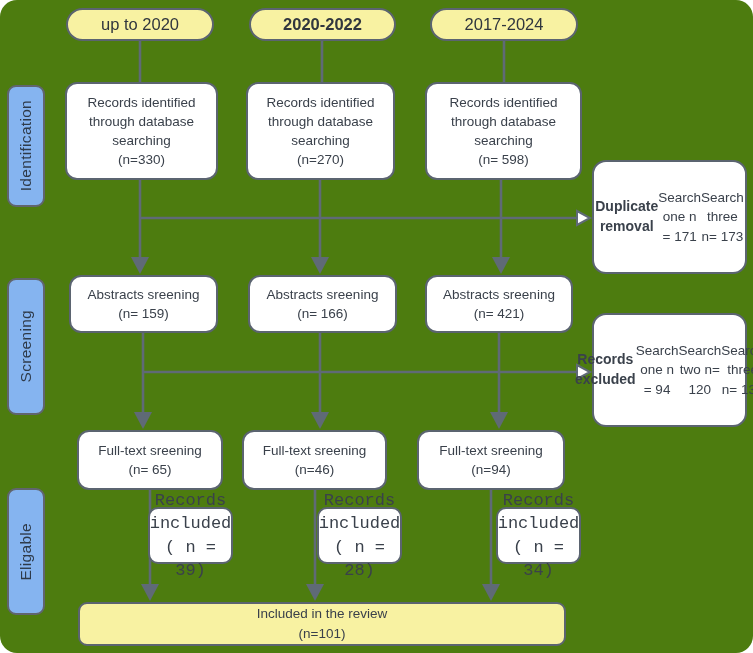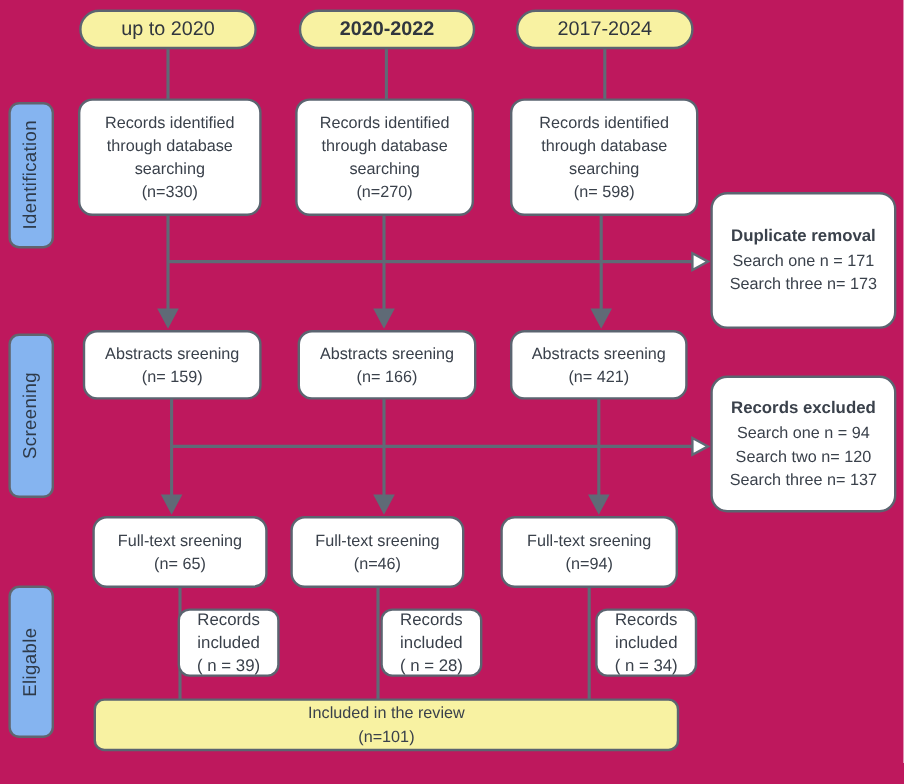--- a/index.html
+++ b/index.html
@@ -1,34 +1,34 @@
 <!DOCTYPE html>
 <html><head>
 <meta charset="utf-8">
 <style>
   * { margin:0; padding:0; box-sizing:border-box; }
   html,body { background:#ffffff; }
   body { font-family:"Liberation Sans", sans-serif; }
-  .stage { position:relative; width:753px; height:653px; background:#be185d; overflow:hidden; }
+  .stage { position:relative; width:753px; height:653px; background:#4d7c0f; overflow:hidden;border-radius:17px; }
   svg.flow { position:absolute; left:0; top:0; z-index:0; }
   .node {
     position:absolute; z-index:1;
     display:flex; align-items:center; justify-content:center;
     text-align:center; white-space:pre-line;
     color:#3a414b; background:#ffffff;
     border:2.5px solid #5b6470; border-radius:12px;
     font-size:13.5px; line-height:1.42;
     padding:2px 4px;
   }
   .pill {
     background:#f8f2a2; border-radius:17px;
     font-size:16.5px; color:#30363e; white-space:nowrap;
   }
-  .included-box { font-size:14px; line-height:1.38; border-radius:10px; }
-  .sidebox { border-radius:14px; flex-direction:column; }
+  .included-box { font-size:17px; line-height:1.38; border-radius:10px;font-family:Liberation Mono, monospace; }
+  .sidebox { border-radius:14px; flex-direction:row; }
   .sidebox .sb-title { font-weight:700; font-size:14px; margin-bottom:1px; }
   .sidebox .sb-line { font-size:13.5px; line-height:1.45; }
   .finalbar { background:#f8f2a2; border-radius:9px; font-size:13.5px; line-height:1.45; }
   .tag {
     position:absolute; z-index:1; left:7px; width:38px;
     background:#85b4f0; border:2.5px solid #60656e; border-radius:9px;
     display:flex; align-items:center; justify-content:center;
   }
   .tag span {
     writing-mode:vertical-rl; transform:rotate(180deg);
@@ -135,16 +135,16 @@
   <div class="node included-box" style="left:148px; top:507px; width:85px; height:57px;">Records
 included
 ( n = 39)</div>
   <div class="node included-box" style="left:317px; top:507px; width:85px; height:57px;">Records
 included
 ( n = 28)</div>
   <div class="node included-box" style="left:496px; top:507px; width:85px; height:57px;">Records
 included
 ( n = 34)</div>
 
-  <div class="node finalbar" style="left:78px; top:582px; width:488px; height:44px;">Included in the review
+  <div class="node finalbar" style="left:78px; top:602px; width:488px; height:44px;">Included in the review
 (n=101)</div>
 
 </div>
 
 </body></html>

